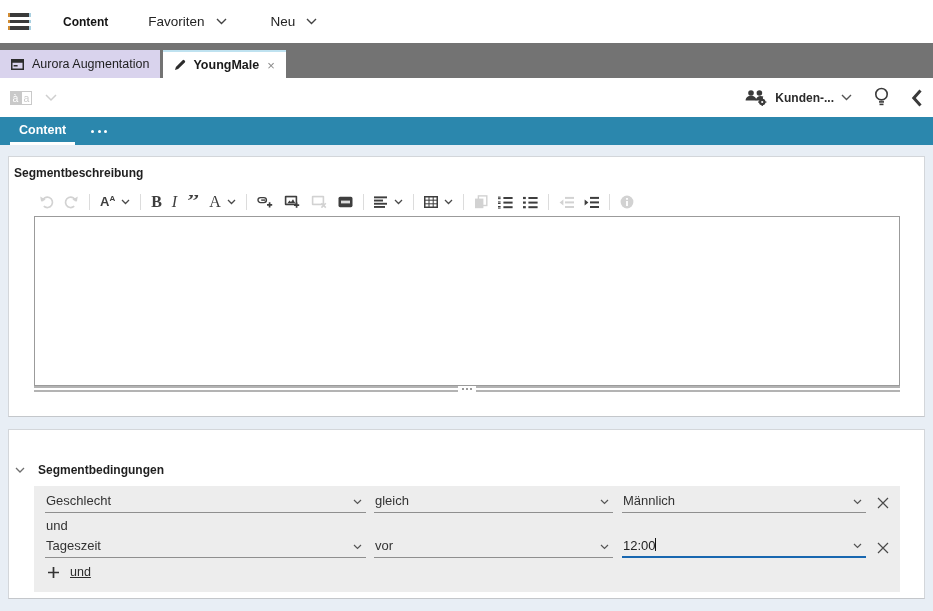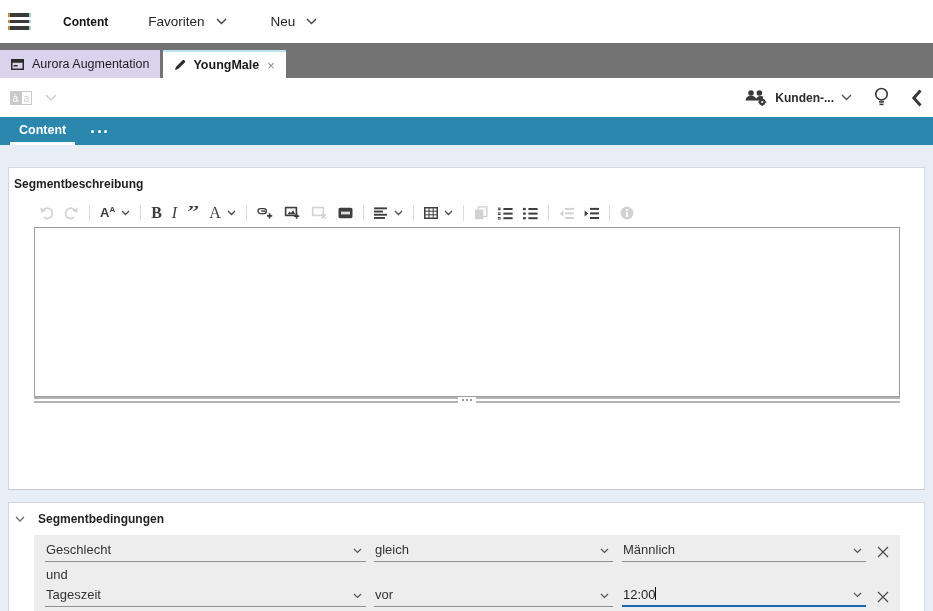--- a/index.html
+++ b/index.html
@@ -40,21 +40,21 @@
   
   .bluebar{height:28px;background:#2b87ad;display:flex;align-items:flex-end;padding-left:10px;}
   .bluetab{height:28px;display:flex;align-items:center;padding:0 9px;color:#fff;
            font-size:12.5px;font-weight:700;border-bottom:3px solid #fff;cursor:pointer;}
   .bluedots{align-self:center;margin-left:16px;display:flex;gap:3.5px;cursor:pointer;}
   .bluedots i{width:3px;height:3px;background:#fff;border-radius:50%;}
 
   
   .content{position:relative;height:466px;}
   .card{margin:0 8px;background:#fff;border:1px solid #d3d6da;border-bottom-color:#c4c7cb;}
-  .card.desc{margin-top:22px;height:323px;}
+  .card.desc{margin-top:11px;height:261px;}
   .card.cond{margin-top:12px;height:170px;}
   .card-title{padding:9px 0 0 5px;font-size:12px;font-weight:700;color:#1f1f1f;}
 
   
   .rte-toolbar{margin:11px 0 0 25px;display:flex;align-items:center;height:22px;}
   .rt{display:inline-flex;align-items:center;justify-content:center;color:#3e3e3e;margin:0 5px;cursor:pointer;}
   .rt.dis{color:#d2d2d2;cursor:default;}
   .sep{width:1px;height:16px;background:#dcdcdc;margin:0 5px;}
   .glyph-b{font-family:"Liberation Serif",serif;font-weight:700;font-size:16px;}
   .glyph-i{font-family:"Liberation Serif",serif;font-style:italic;font-size:16px;}
@@ -65,24 +65,24 @@
   .rt .chev{margin-left:6px;color:#4a4a4a;}
 
   .rte-area{display:block;margin:3px 0 0 25px;width:866px;height:170px;border:1px solid #9b9b9b;
             background:#fff;resize:none;outline:none;padding:4px 6px;font:13px "Liberation Sans",sans-serif;}
   .resize-handle{position:relative;margin-left:25px;width:866px;height:6px;cursor:ns-resize;
             background:linear-gradient(#b3b3b3 0 2px,#fff 2px 4px,#b3b3b3 4px 6px);}
   .grip{position:absolute;left:50%;top:0;transform:translateX(-50%);width:18px;height:6px;background:#fff;}
   .grip i{position:absolute;top:2px;left:4px;width:2px;height:2px;background:#9a9a9a;box-shadow:4px 0 #9a9a9a,8px 0 #9a9a9a;}
 
   
-  .cond-header{display:flex;align-items:center;padding:9px 0 0 6px;}
+  .cond-header{display:flex;align-items:center;padding:9px 0 0 6px;margin-top:24px;}
   .cond-header .chev{color:#6e6e6e;cursor:pointer;}
   .cond-header .ctitle{margin-left:13px;font-size:12px;font-weight:700;color:#1f1f1f;}
-  .cond-panel{margin:9px 0 0 25px;width:866px;height:92px;background:#ededed;padding-top:3px;}
+  .cond-panel{margin:9px 0 0 25px;width:866px;height:106px;background:#ededed;padding-top:3px;}
   .crow{display:flex;align-items:flex-end;padding-left:11px;height:24px;}
   .fieldsel{position:relative;height:22px;border-bottom:1px solid #8f8f8f;display:flex;align-items:flex-end;
             font-size:13px;color:#333;cursor:pointer;}
   .fieldsel .fval{padding:0 0 4px 1px;white-space:nowrap;}
   .fieldsel .chev{position:absolute;right:4px;bottom:7px;color:#555;}
   .w1{width:321px;margin-right:8px;}
   .w2{width:239px;margin-right:9px;}
   .w3{width:244px;}
   .combo{border-bottom:2px solid #1867b0;height:23px;}
   .combo input{border:none;outline:none;background:transparent;width:210px;padding:0 0 3px 1px;

